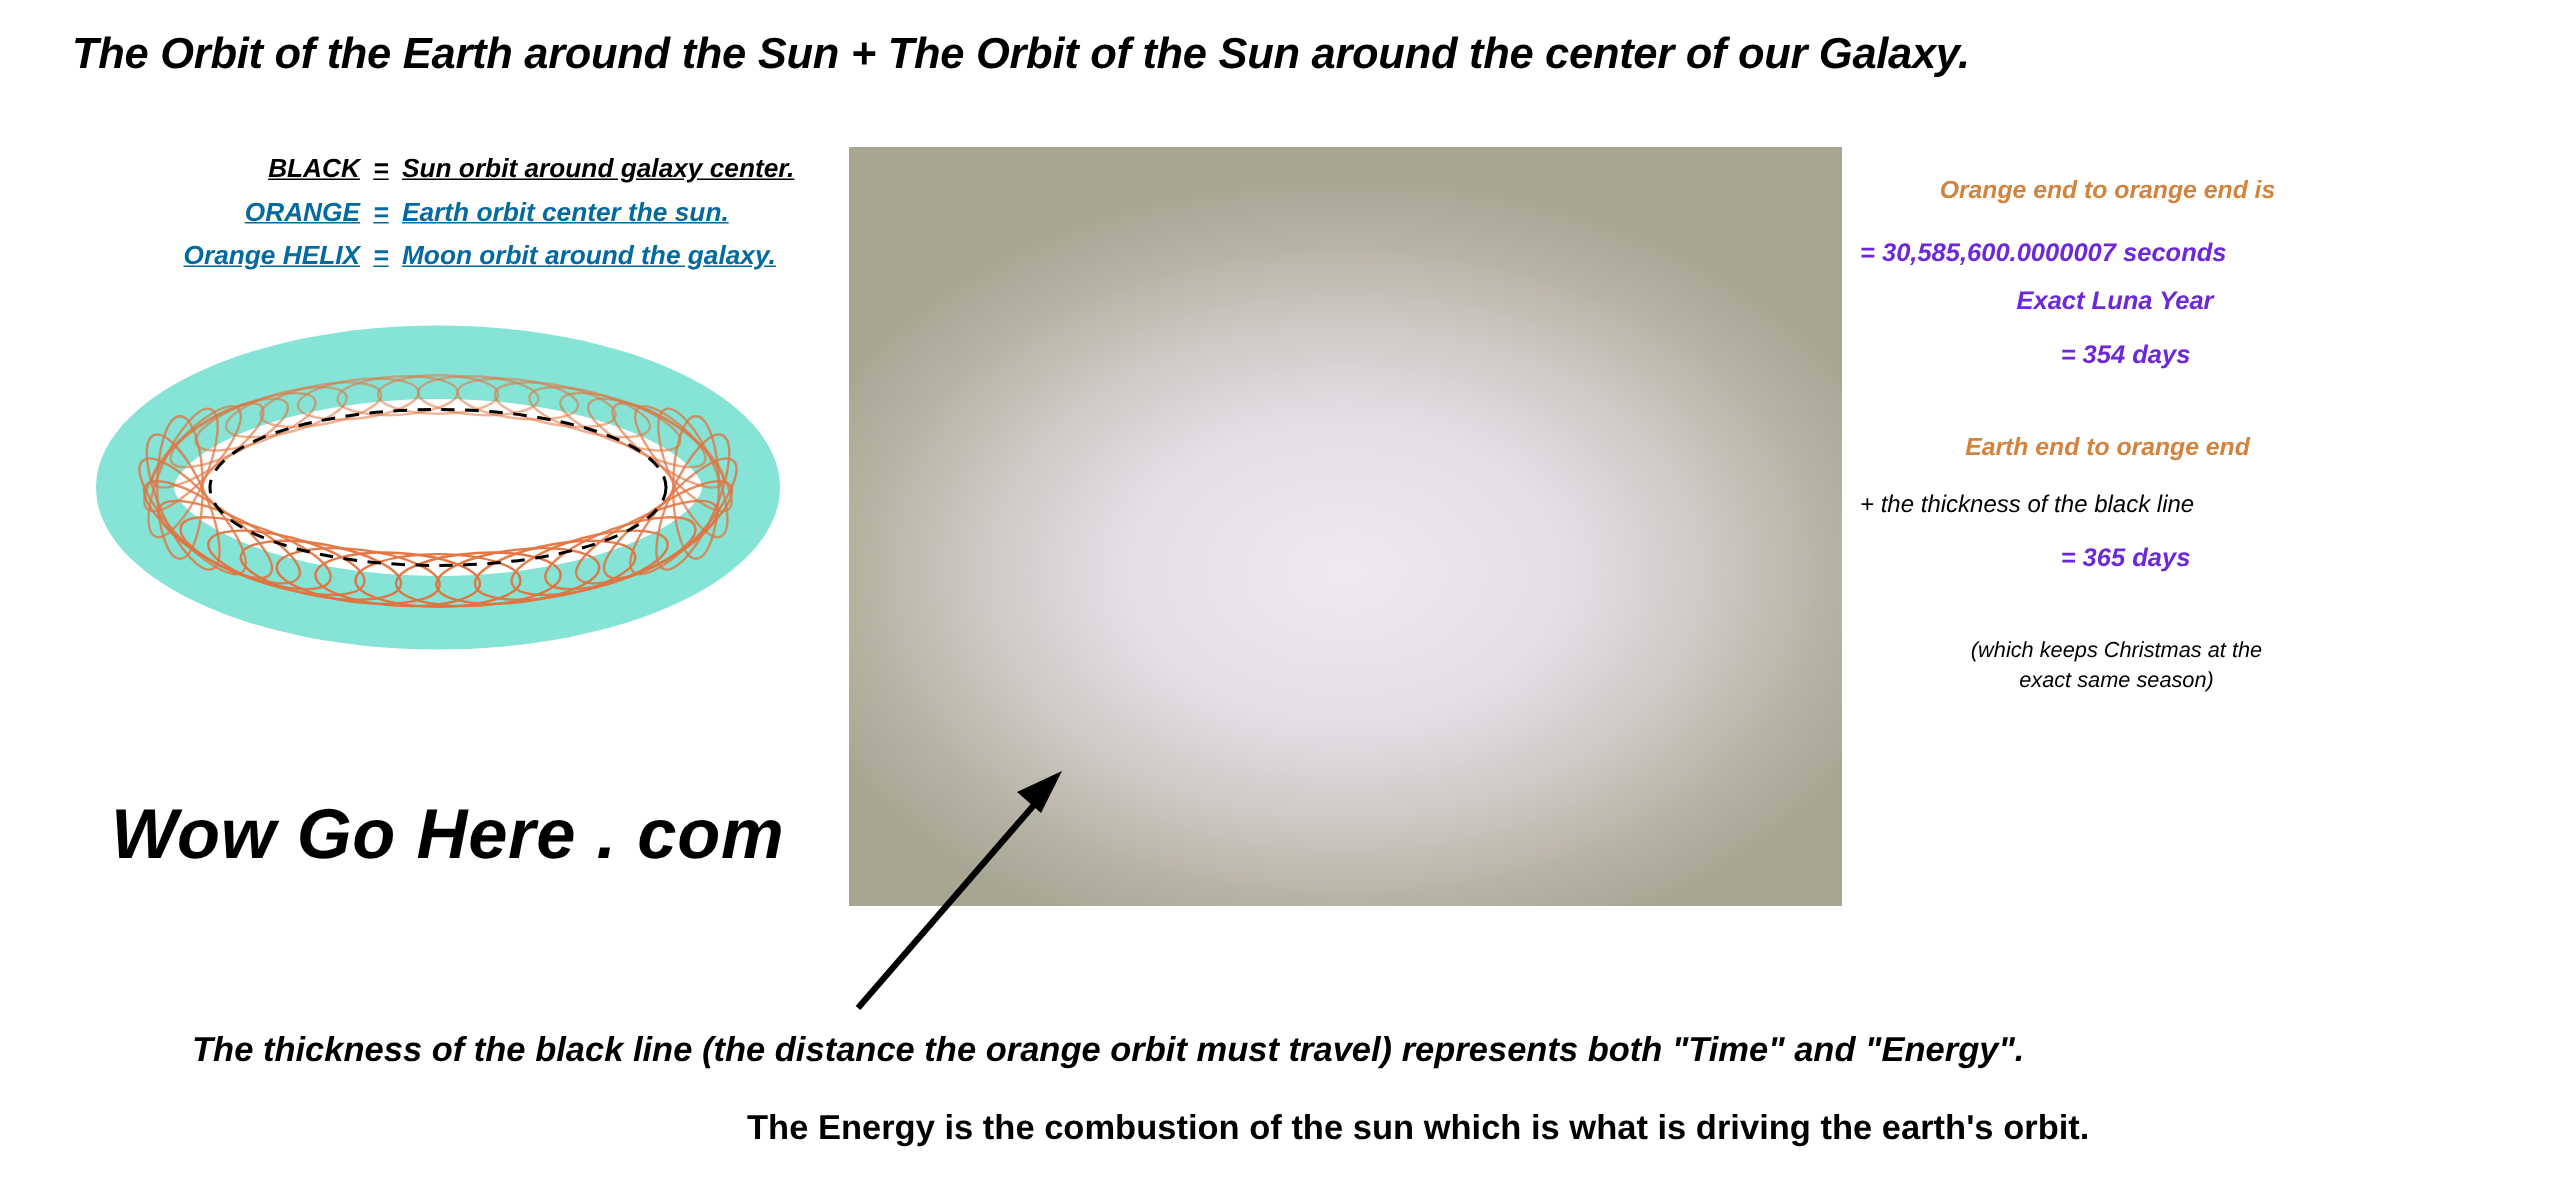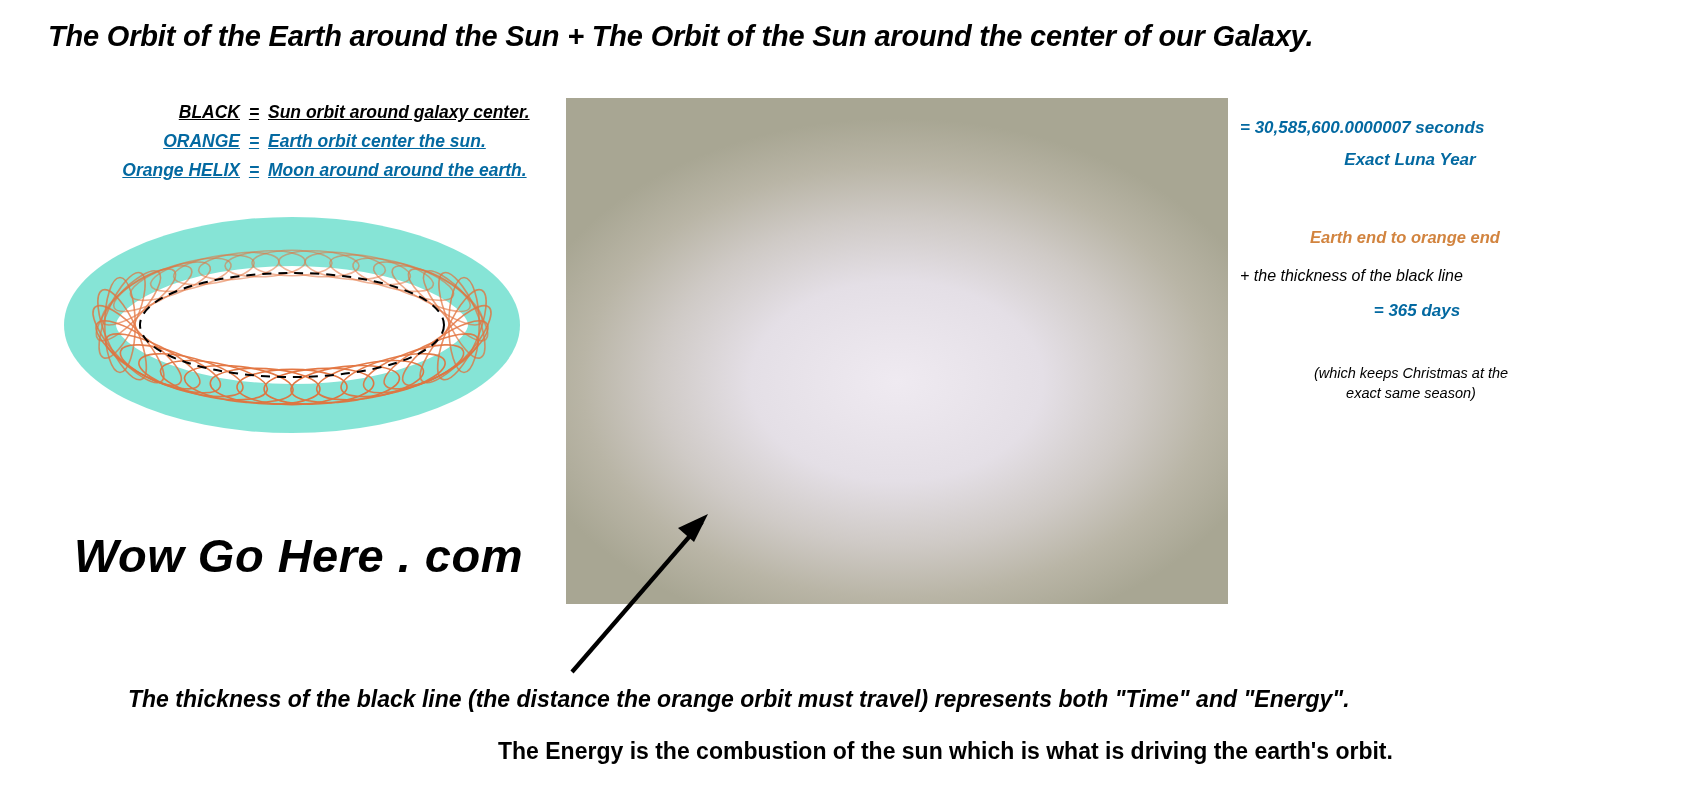--- a/index.html
+++ b/index.html
@@ -118,21 +118,21 @@
     font-size: 16.5px;
     font-weight: bold;
     font-style: italic;
     text-align: center;
     white-space: nowrap;
   }
   .rb-line {
     font-size: 17px;
     font-weight: bold;
     font-style: italic;
-    color: #0369a1;
+    color: #6d28d9;
     white-space: nowrap;
   }
   .rb-thin {
     font-size: 16px;
     font-weight: normal;
     font-style: italic;
     color: #000;
     white-space: nowrap;
   }
   .rb-note {
@@ -189,21 +189,21 @@
       <span class="legend-val">Sun orbit around galaxy center.</span>
     </div>
     <div class="legend-row lg-orange">
       <span class="legend-key">ORANGE</span>
       <span class="legend-eq">=</span>
       <span class="legend-val">Earth orbit center the sun.</span>
     </div>
     <div class="legend-row lg-orange">
       <span class="legend-key">Orange HELIX</span>
       <span class="legend-eq">=</span>
-      <span class="legend-val">Moon around around the earth.</span>
+      <span class="legend-val">Moon orbit around the galaxy.</span>
     </div>
   </div>
 
   <div class="left-figure">
     <svg width="480" height="230" viewBox="0 0 480 230">
       <defs>
         <clipPath id="torusClip">
           <ellipse cx="240" cy="115" rx="228" ry="108"></ellipse>
         </clipPath>
       </defs>
@@ -529,22 +529,24 @@
   </div>
 
   <svg class="arrow-svg" viewBox="0 0 180 190">
     <line x1="12" y1="172" x2="142" y2="22" stroke="#000000" stroke-width="4.2"></line>
     <polygon points="148,14 118,28 134,42" fill="#000000"></polygon>
   </svg>
 
   <div class="right-block">
 
     <div>
+      <div class="rb-head" style="margin-bottom:22px;">Orange end to orange end is</div>
       <div class="rb-line" style="margin-bottom:12px;">=  30,585,600.0000007 seconds</div>
       <div class="rb-line ctr" style="margin-bottom:16px; padding-left:10px;">Exact  Luna  Year</div>
+      <div class="rb-line ctr" style="padding-left:24px;">=  354 days</div>
     </div>
 
     <div style="height:42px;"></div>
 
     <div>
       <div class="rb-head" style="margin-bottom:20px;">Earth end to orange end</div>
       <div class="rb-thin" style="margin-bottom:16px;">+   the thickness of the black line</div>
       <div class="rb-line ctr" style="margin-bottom:16px; padding-left:24px;">=  365 days</div>
       <div style="height:26px;"></div>
       <div class="rb-note" style="padding-left:12px;">(which keeps Christmas at the</div>

